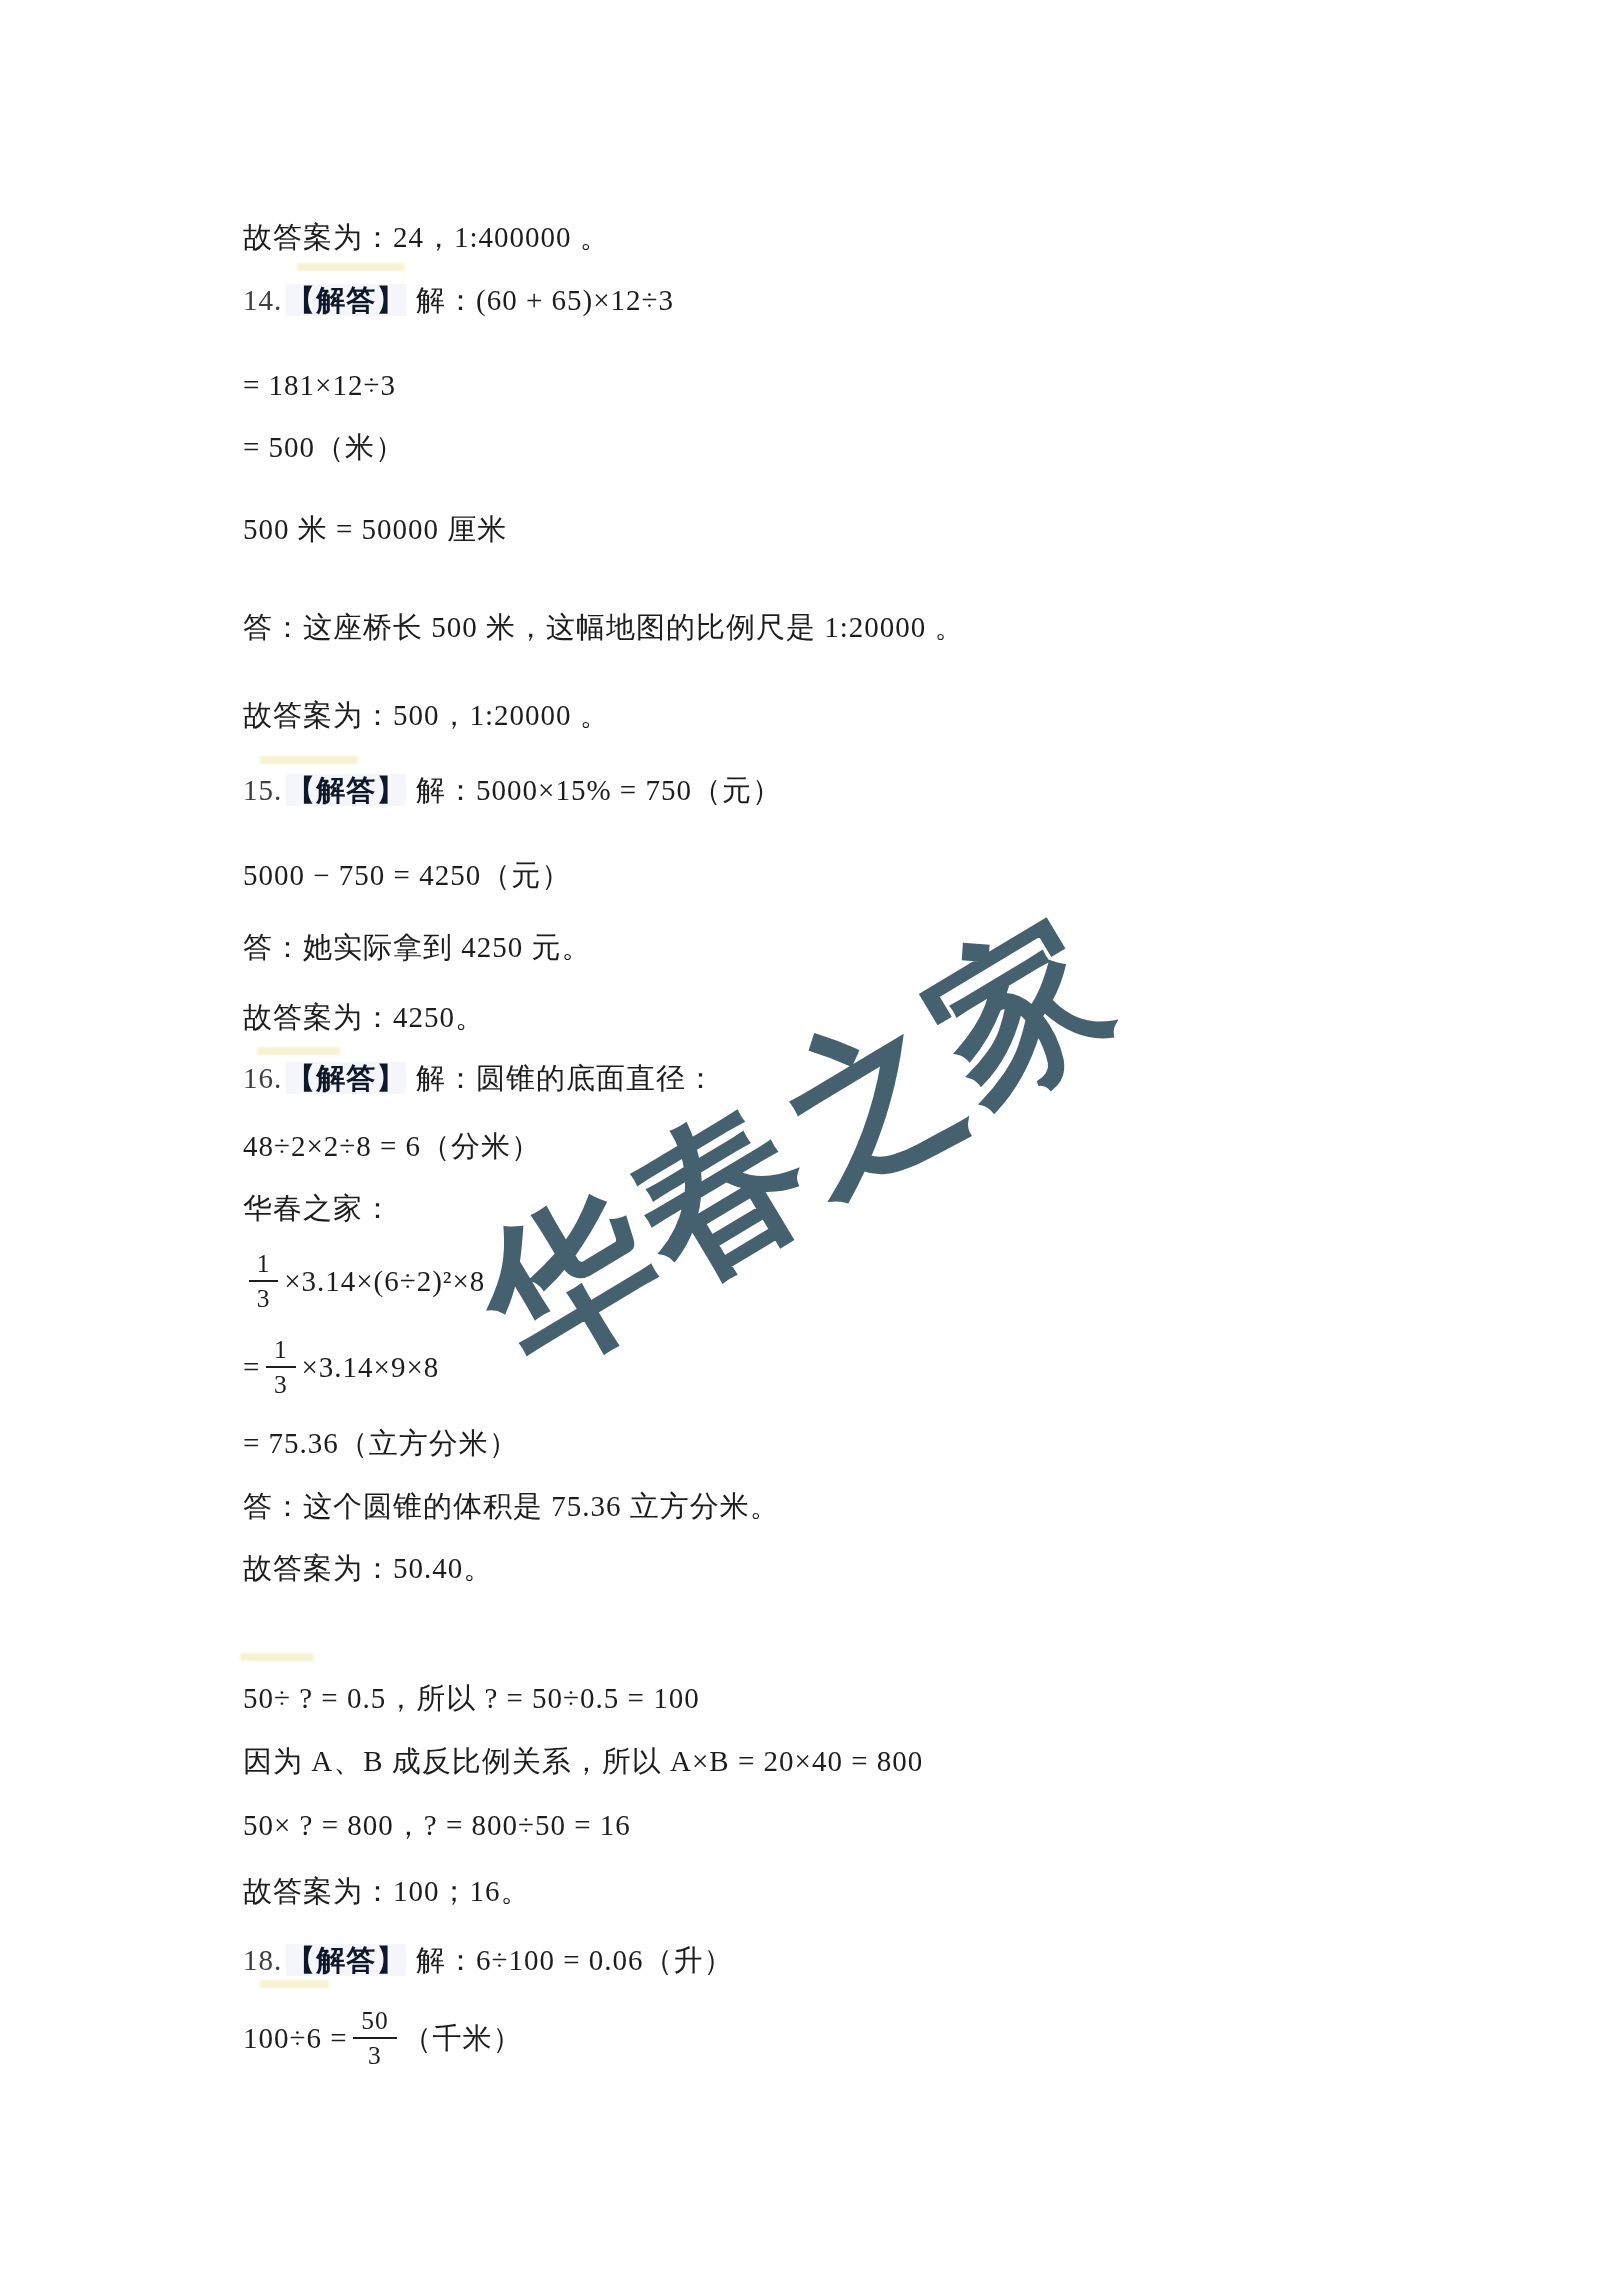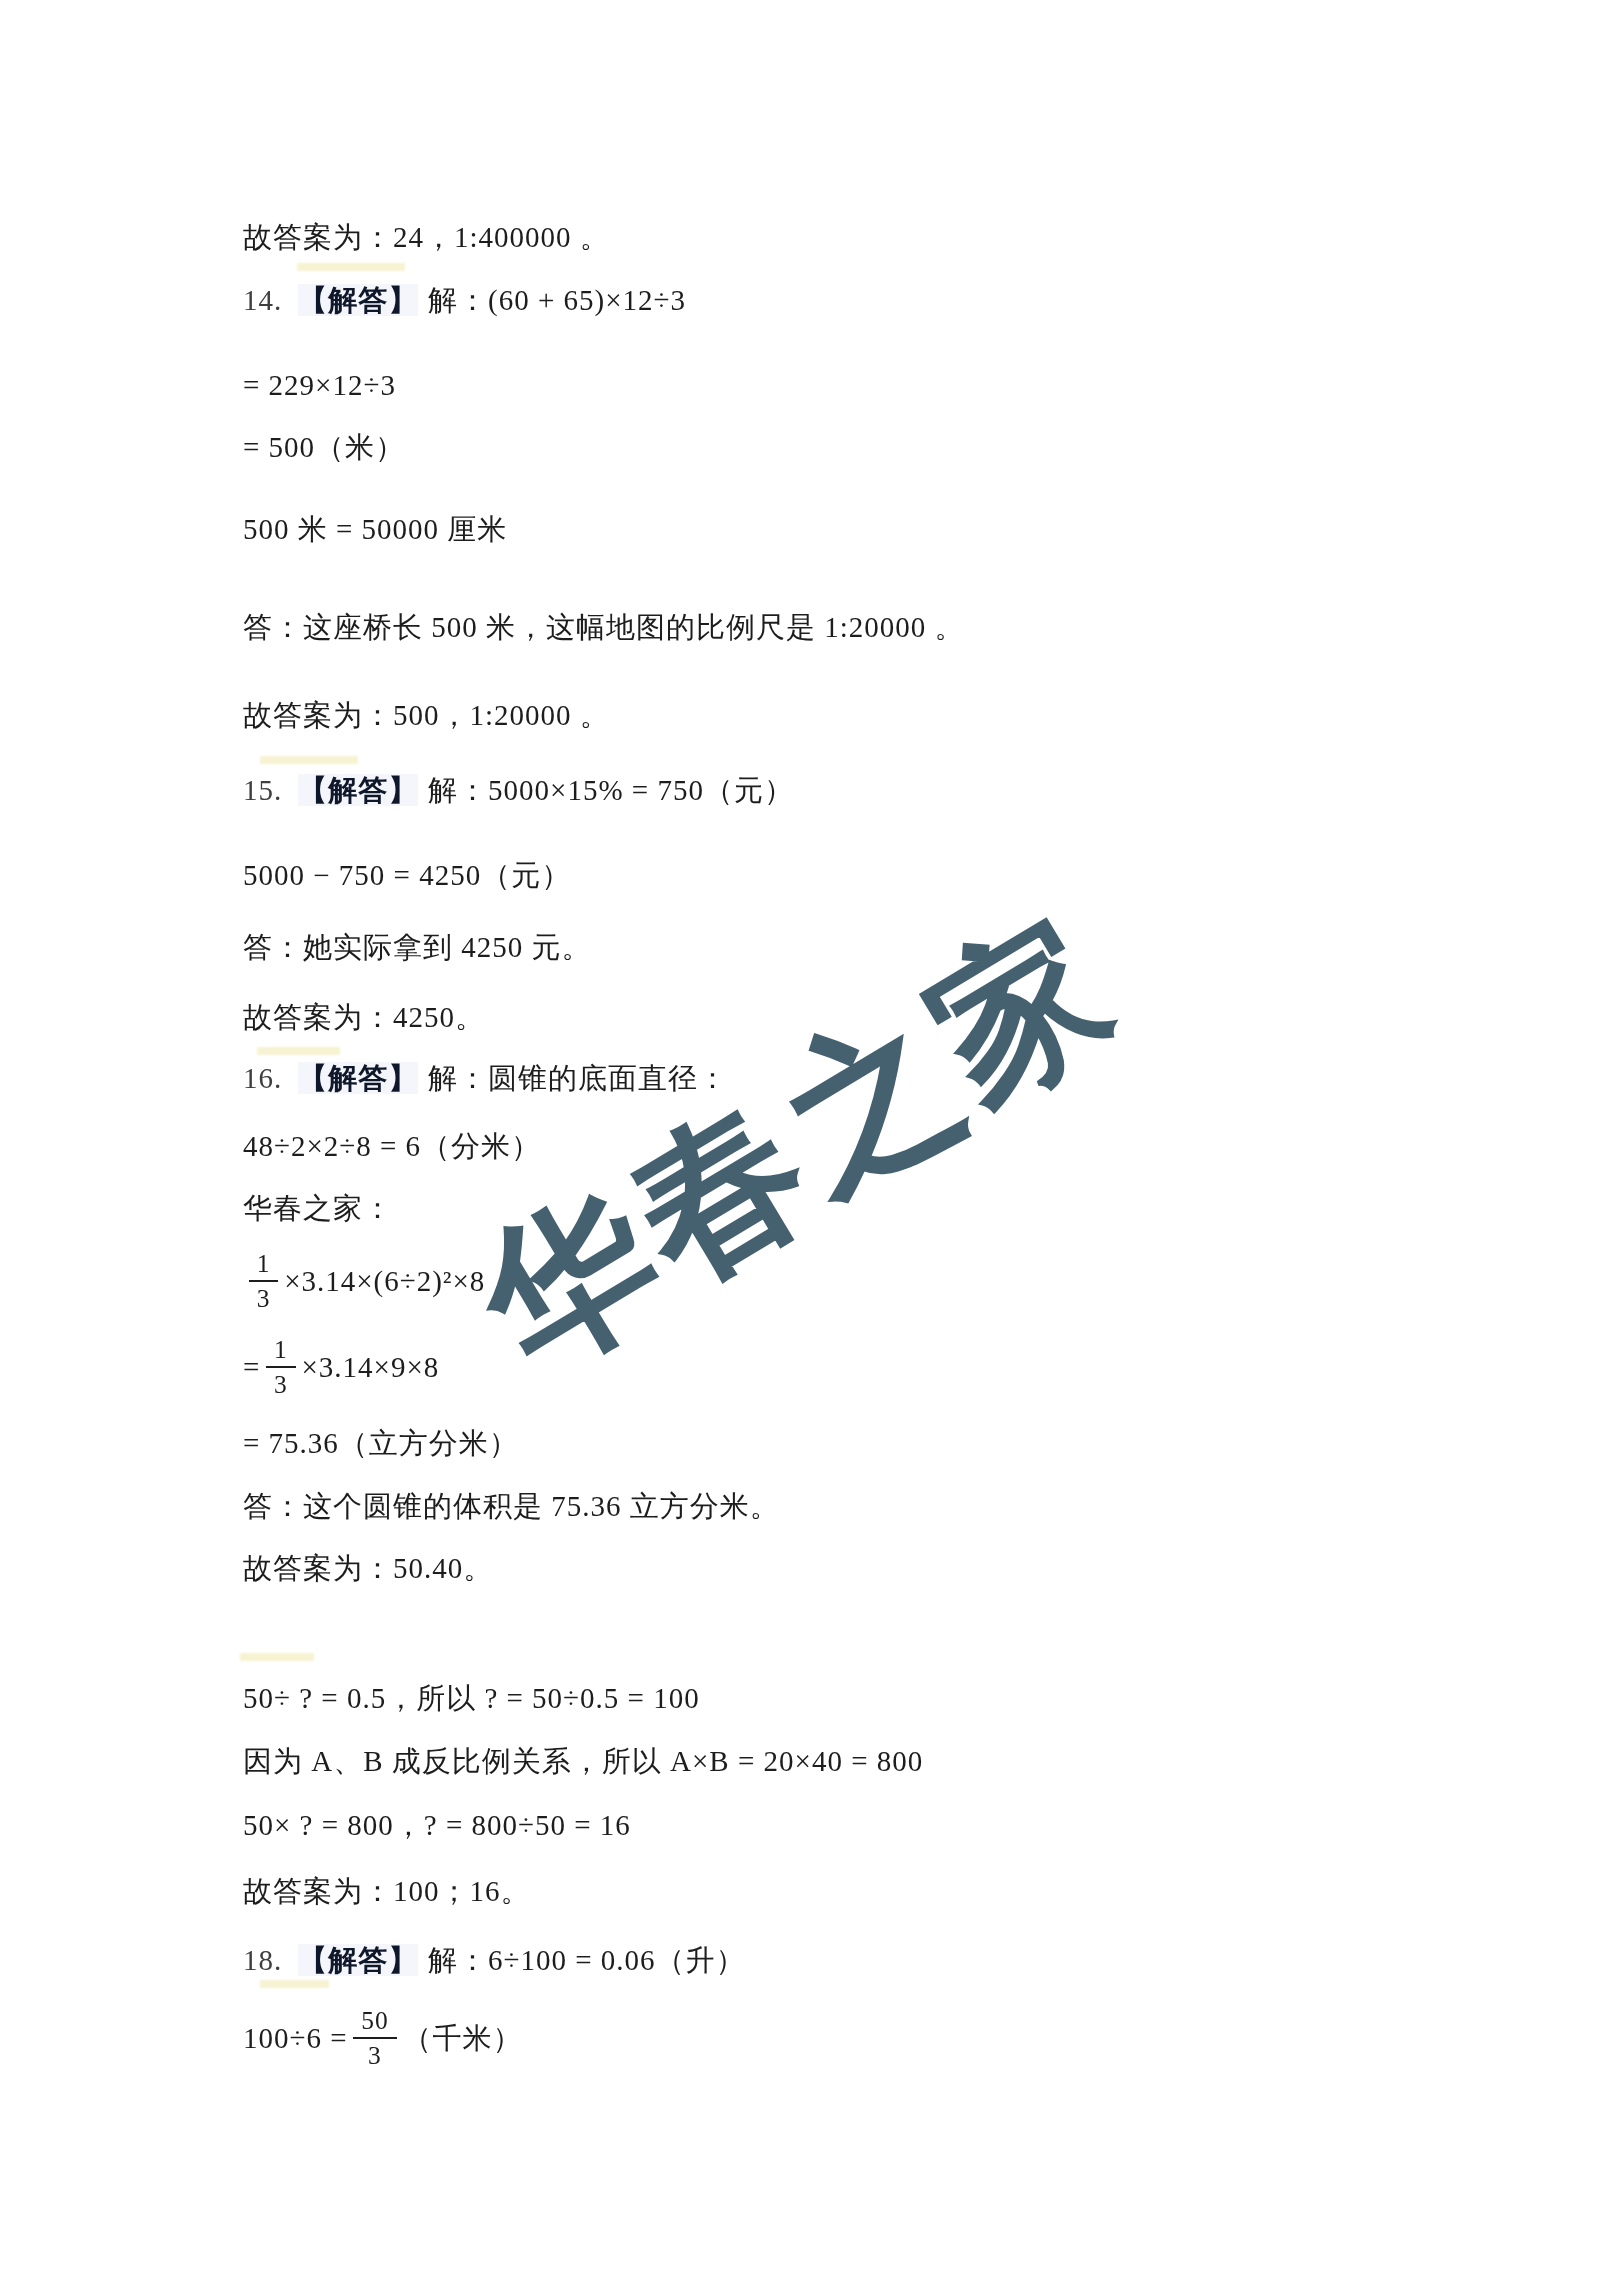--- a/index.html
+++ b/index.html
@@ -16,21 +16,21 @@
     position:absolute;
     left:243px;
     font-size:29px;
     line-height:39px;
     letter-spacing:1px;
     white-space:nowrap;
     color:#1d1d1d;
   }
   .itemnum{
     color:#3f3f3f;
-    margin-right:16px;
+    margin-right:4px;
   }
   .label{
     color:#0f172a;
     font-weight:bold;
     background:rgba(195,205,235,0.18);
     margin-right:9.8px;
   }
   .fracline{
     display:flex;
     align-items:center;
@@ -88,21 +88,21 @@
   <div class="hl-artifact" style="left:257px;top:1047px;width:83px;"></div>
   <div class="hl-artifact" style="left:240px;top:1653px;width:74px;"></div>
   <div class="hl-artifact" style="left:260px;top:1980px;width:69px;"></div>
 
   <div class="line" style="top:218px">故答案为：24，1:400000 。</div>
 
   <div class="line" style="top:281px">
     <span class="itemnum">14.</span><span class="label">【解答】</span><span>解：(60 + 65)×12÷3</span>
   </div>
 
-  <div class="line" style="top:366px">= 229×12÷3</div>
+  <div class="line" style="top:366px">= 181×12÷3</div>
   <div class="line" style="top:428px">= 500（米）</div>
   <div class="line" style="top:510px">500 米 = 50000 厘米</div>
   <div class="line" style="top:608px">答：这座桥长 500 米，这幅地图的比例尺是 1:20000 。</div>
   <div class="line" style="top:696px">故答案为：500，1:20000 。</div>
 
   <div class="line" style="top:771px">
     <span class="itemnum">15.</span><span class="label">【解答】</span><span>解：5000×15% = 750（元）</span>
   </div>
 
   <div class="line" style="top:856px">5000 − 750 = 4250（元）</div>

